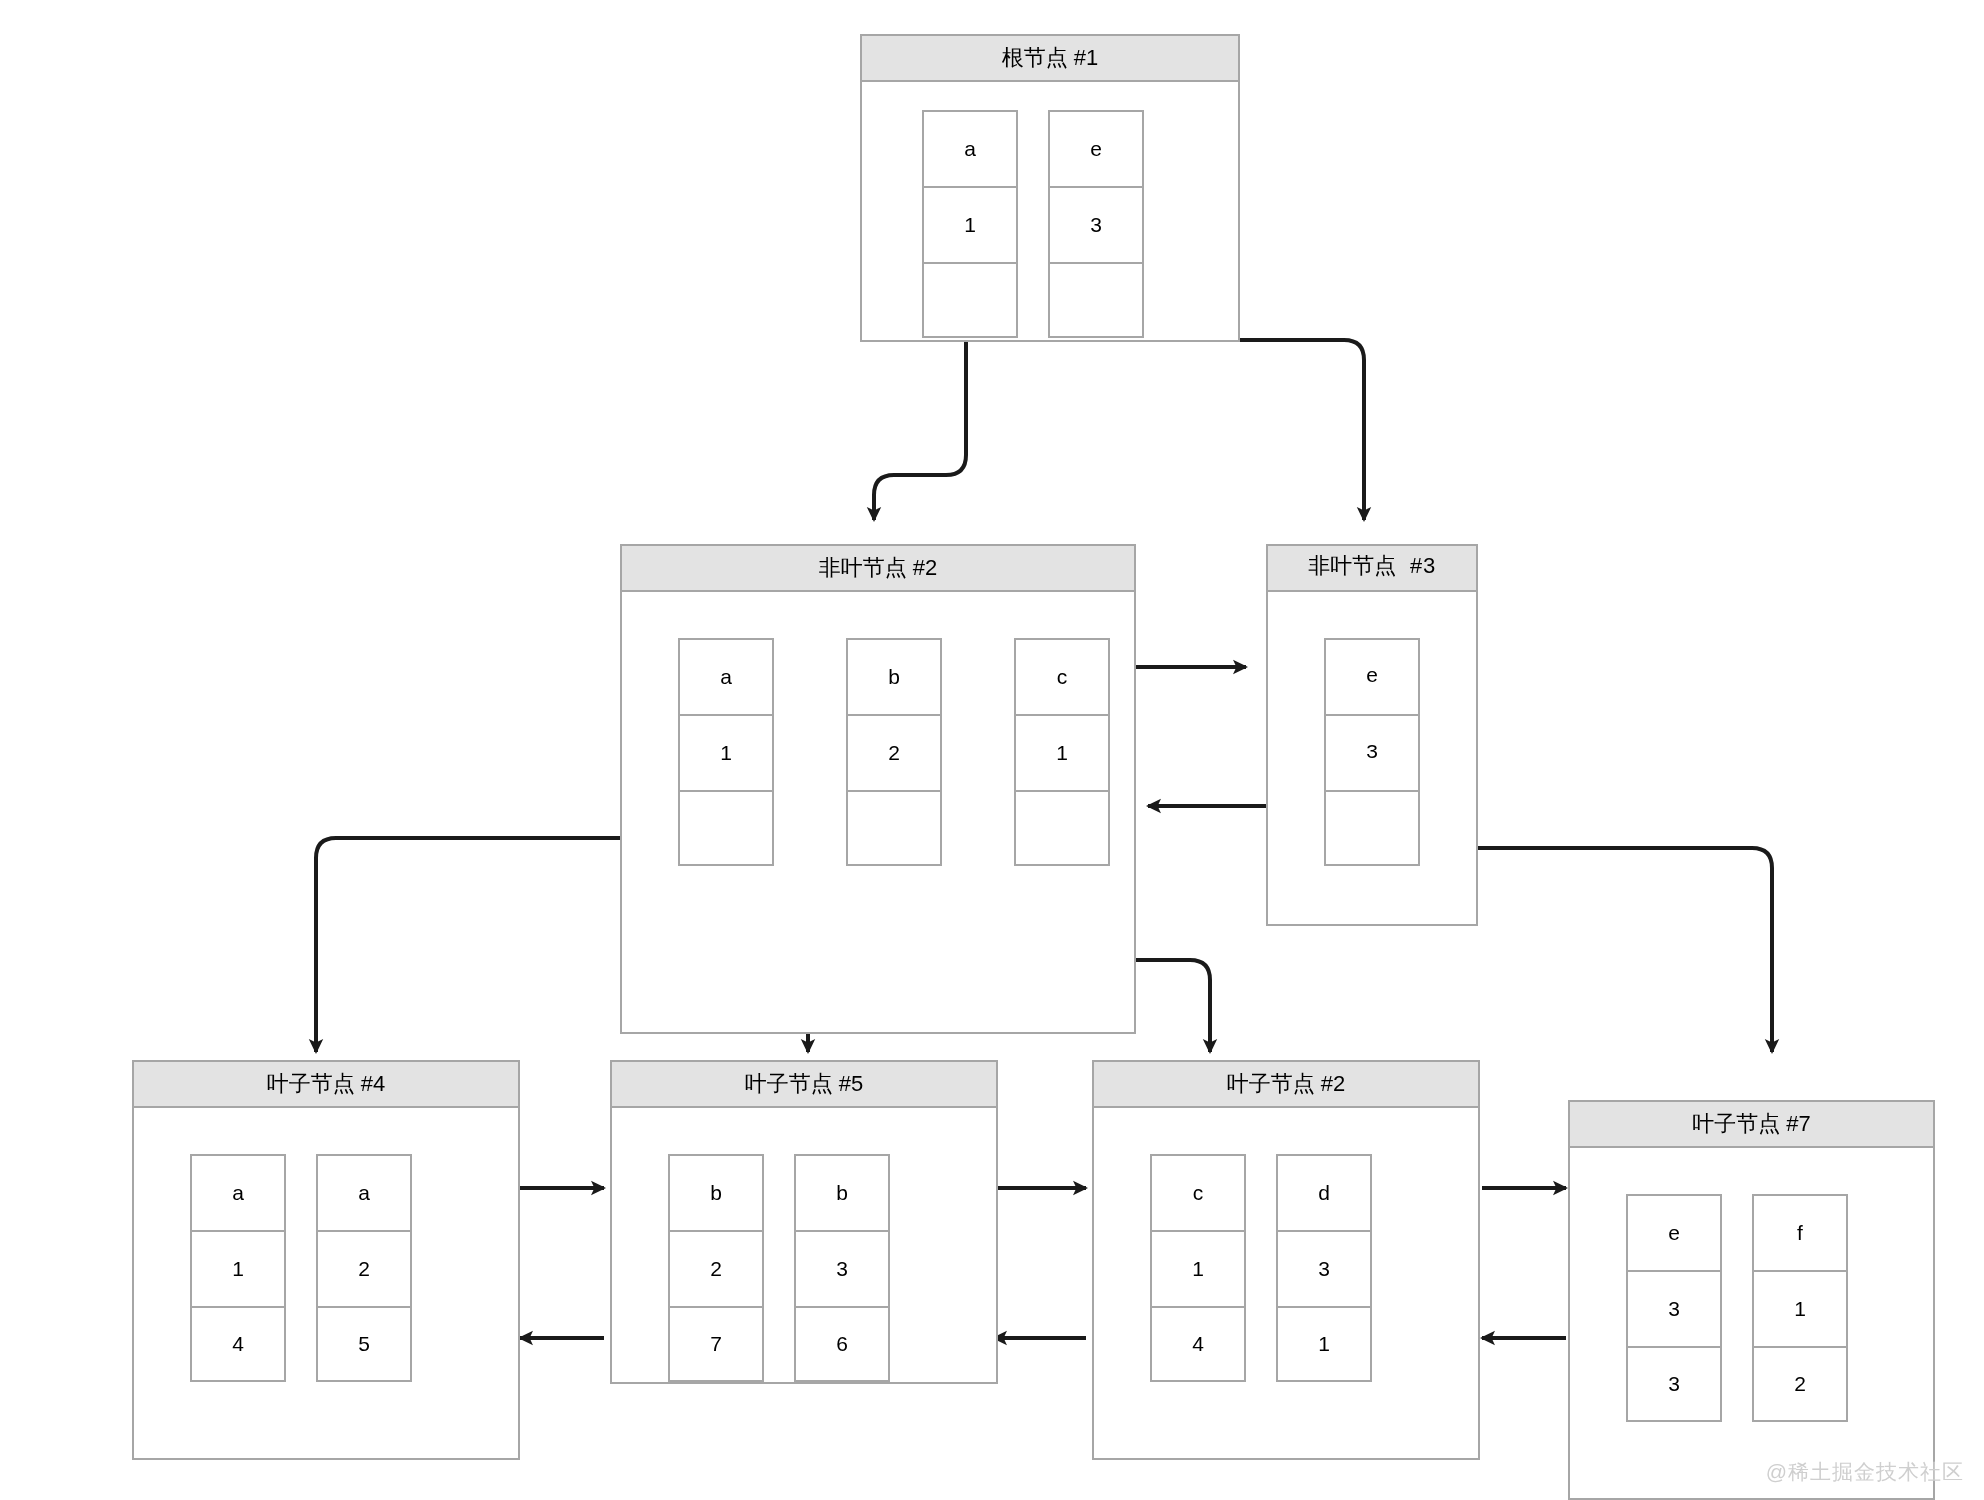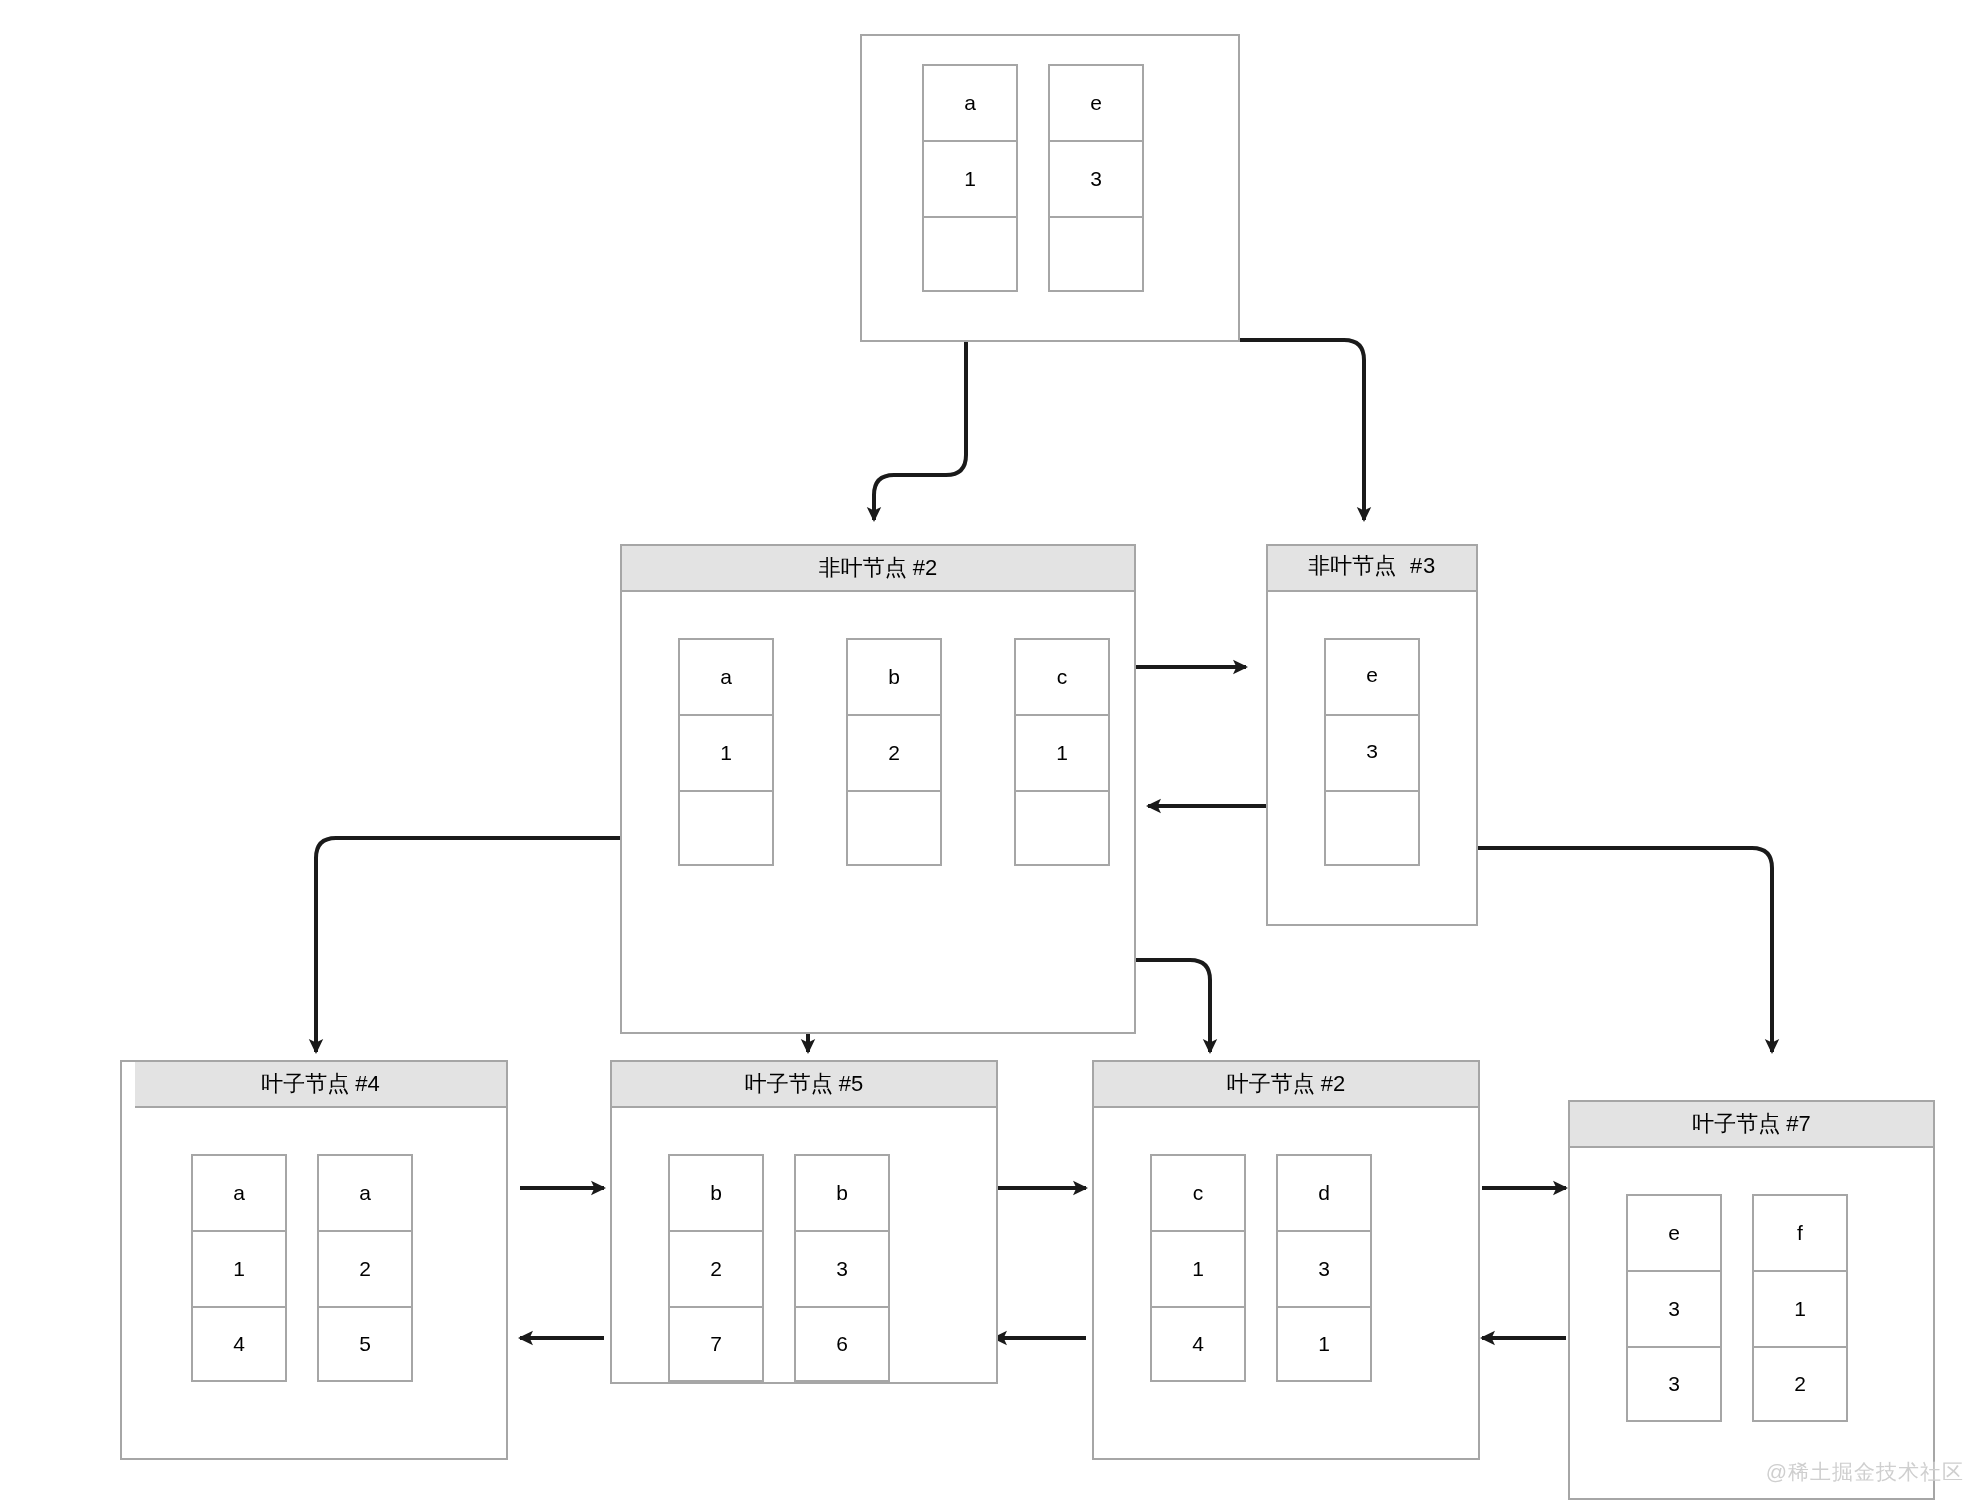--- a/index.html
+++ b/index.html
@@ -136,20 +136,21 @@
       <path d="M 943,683 L 997,683" marker-end="url(#arrowEndBig)"></path>
 
       <path d="M 290,1205 L 344,1205" marker-end="url(#arrowEndBig)"></path>
       <path d="M 768,1205 L 822,1205" marker-end="url(#arrowEndBig)"></path>
       <path d="M 1250,1205 L 1304,1205" marker-end="url(#arrowEndBig)"></path>
       <path d="M 1730,1205 L 1784,1205" marker-end="url(#arrowEndBig)"></path>
     </g>
   </svg>
 
   <div class="node" style="left:860px; top:34px; width:380px; height:308px;">
+    <div class="node-title">根节点 #1</div>
     <div class="node-body">
       <div class="cell" style="left:60px; top:28px; width:96px; height:228px;">
         <div class="cell-row" style="height:76px; line-height:74px;">a</div>
         <div class="cell-row" style="height:76px; line-height:74px;">1</div>
         <div class="cell-row blank" style="height:74px; line-height:72px;"></div>
       </div>
       <div class="cell" style="left:186px; top:28px; width:96px; height:228px;">
         <div class="cell-row" style="height:76px; line-height:74px;">e</div>
         <div class="cell-row" style="height:76px; line-height:74px;">3</div>
         <div class="cell-row blank" style="height:74px; line-height:72px;"></div>
@@ -182,21 +183,21 @@
     <div class="node-title">非叶节点 #3</div>
     <div class="node-body">
       <div class="cell" style="left:56px; top:46px; width:96px; height:228px;">
         <div class="cell-row" style="height:76px; line-height:74px;">e</div>
         <div class="cell-row" style="height:76px; line-height:74px;">3</div>
         <div class="cell-row blank" style="height:74px; line-height:72px;"></div>
       </div>
     </div>
   </div>
 
-  <div class="node" style="left:120px; top:1060px; width:388px; height:400px;padding-left:13px;">
+  <div class="node" style="left:132px; top:1060px; width:388px; height:400px;">
     <div class="node-title">叶子节点 #4</div>
     <div class="node-body">
       <div class="cell" style="left:56px; top:46px; width:96px; height:228px;">
         <div class="cell-row" style="height:76px; line-height:74px;">a</div>
         <div class="cell-row" style="height:76px; line-height:74px;">1</div>
         <div class="cell-row" style="height:74px; line-height:72px;">4</div>
       </div>
       <div class="cell" style="left:182px; top:46px; width:96px; height:228px;">
         <div class="cell-row" style="height:76px; line-height:74px;">a</div>
         <div class="cell-row" style="height:76px; line-height:74px;">2</div>

